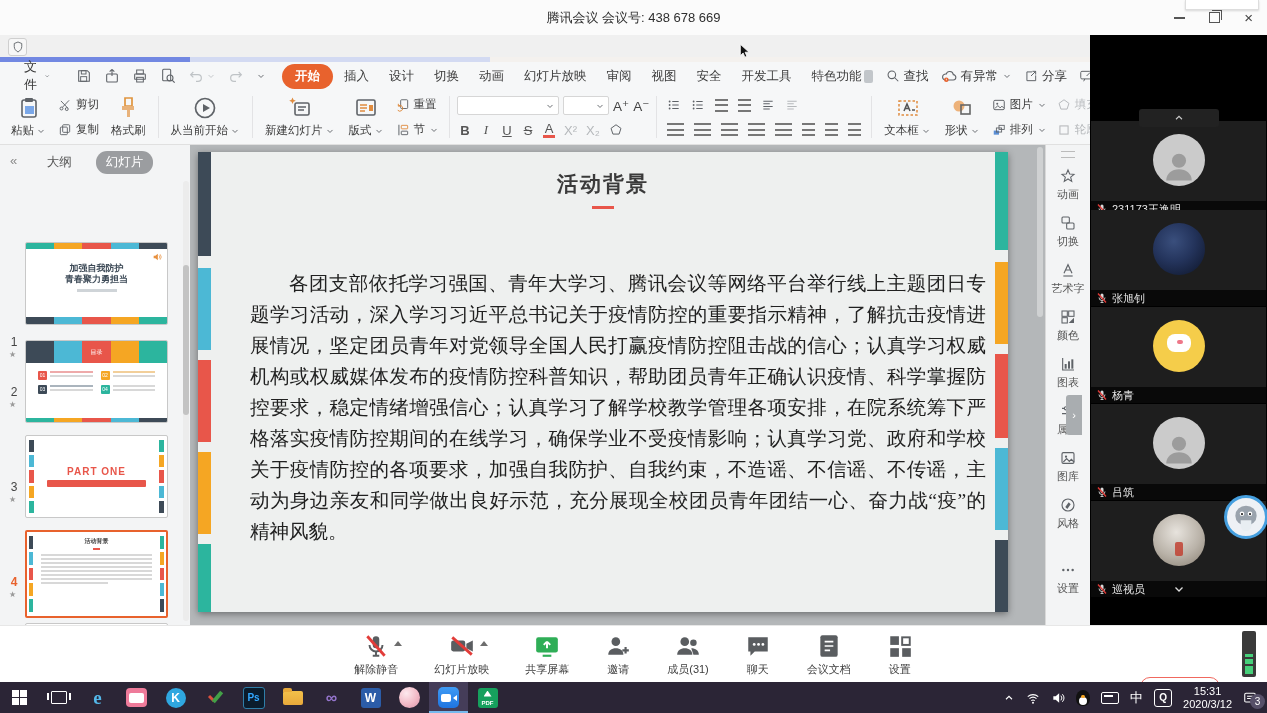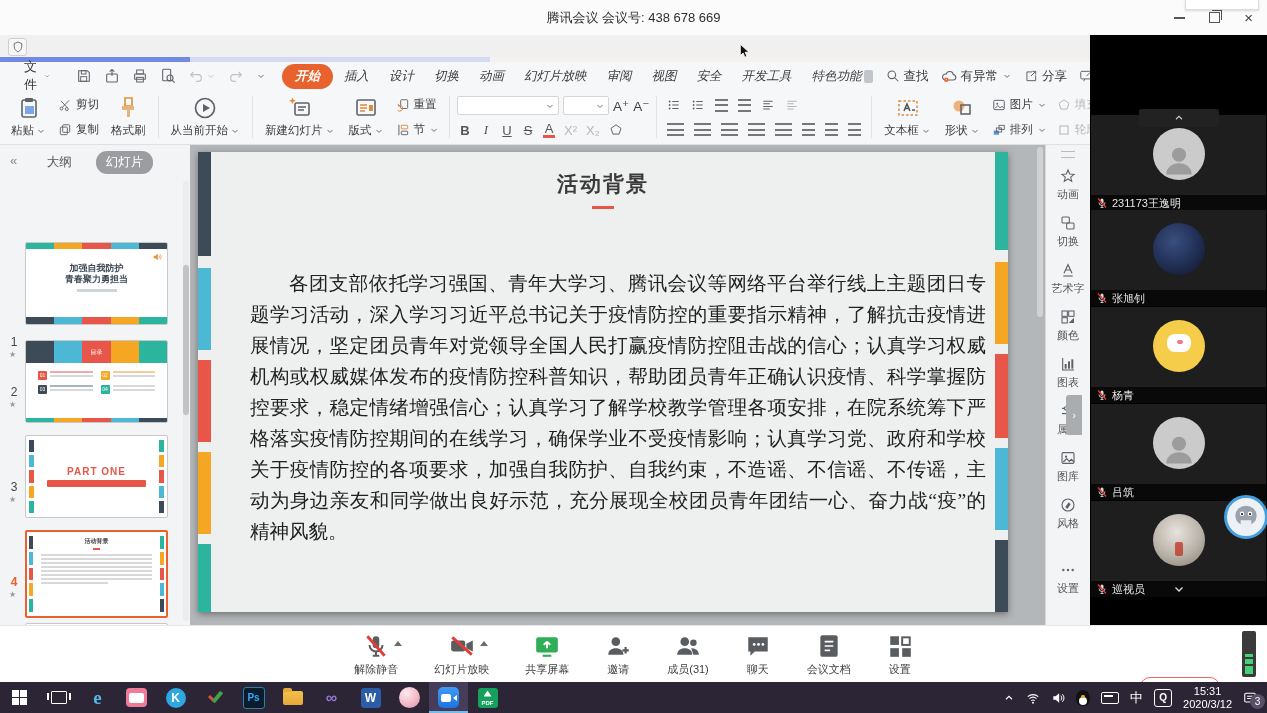--- a/index.html
+++ b/index.html
@@ -32,21 +32,21 @@
   .bstrip{left:0;top:0;height:5px;}
   .bs1{width:190px;background:#7288e2;} .bs2{left:190px;width:300px;background:#d3daf2;} .bs3{left:490px;width:600px;background:#f4f1ee;}
   .menubar{left:0;top:5px;width:1090px;height:28px;display:flex;align-items:center;padding:0 8px;box-sizing:border-box;gap:4px;background:#f6f7f8;}
   .hamb{width:14px;height:10px;border-top:2px solid #555;border-bottom:2px solid #555;position:relative;margin:0 4px;}
   .hamb::before{content:"";position:absolute;left:0;top:3px;width:100%;height:2px;background:#555;}
   .filelbl{display:flex;align-items:center;gap:3px;font-size:13px;color:#3a3a3a;padding:0 4px;}
   .mdiv{width:1px;height:15px;background:#ddd;margin:0 5px;}
   .qbtn{padding:0 4px;display:flex;align-items:center;gap:2px;}
   .gray .ic{color:#bfc3c6;}
   .mtabs{display:flex;align-items:center;gap:2px;margin-left:8px;}
-  .mtab{padding:4px 9px;font-size:12.5px;color:#3c3c3c;white-space:nowrap;font-style:italic;}
+  .mtab{padding:4px 9px;font-size:12.5px;color:#3c3c3c;white-space:nowrap;}
   .mtab.active{background:#e8622d;color:#fff;font-weight:bold;border-radius:13px;padding:4px 13px;}
   .tagbadge{display:inline-block;width:9px;height:13px;background:#c2c6ca;border-radius:2px;margin-left:2px;vertical-align:middle;}
   .mright{margin-left:auto;display:flex;align-items:center;gap:12px;padding-right:6px;color:#3c3c3c;font-size:12.5px;}
   .mr-item{display:flex;align-items:center;gap:4px;white-space:nowrap;}
   .clouddot{position:relative;}
   .helpq{font-size:14px;color:#555;}
   .vdots{font-size:14px;color:#555;letter-spacing:0;}
 
   
   .toolbar{left:0;top:33px;width:1090px;height:55px;background:#f6f7f8;border-bottom:1px solid #e0e0e0;
@@ -1041,21 +1041,21 @@
     <div class="abs rflyout">›</div>
   </div>
 
   <div class="abs ppanel">
     <div class="pcollapse">
       <svg class="ic12" style="color:#ccc;">
           <use href="#i-chevu"></use>
         </svg>
     </div>
 
-    <div class="ptile" style="top:80px;text-align:center;">
+    <div class="ptile" style="top:86px;text-align:center;">
       <div class="pavatar av-sil">
           <svg class="ic26" style="color:#9c9c9c;width:34px;height:34px;margin-top:10px;">
             <use href="#i-person"></use>
           </svg>
         </div>
       <div class="plabel">
         <svg class="ic12" style="color:#d9d9d9;">
             <use href="#i-mic"></use>
           </svg>
         <span class="pname">231173王逸明</span>

